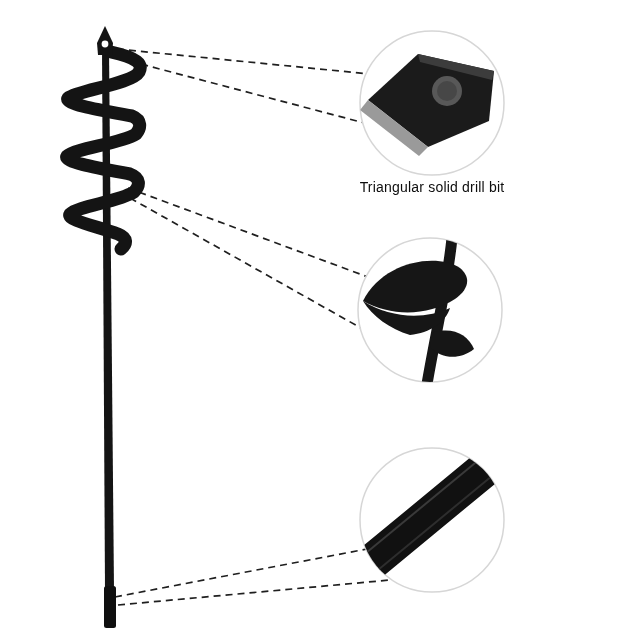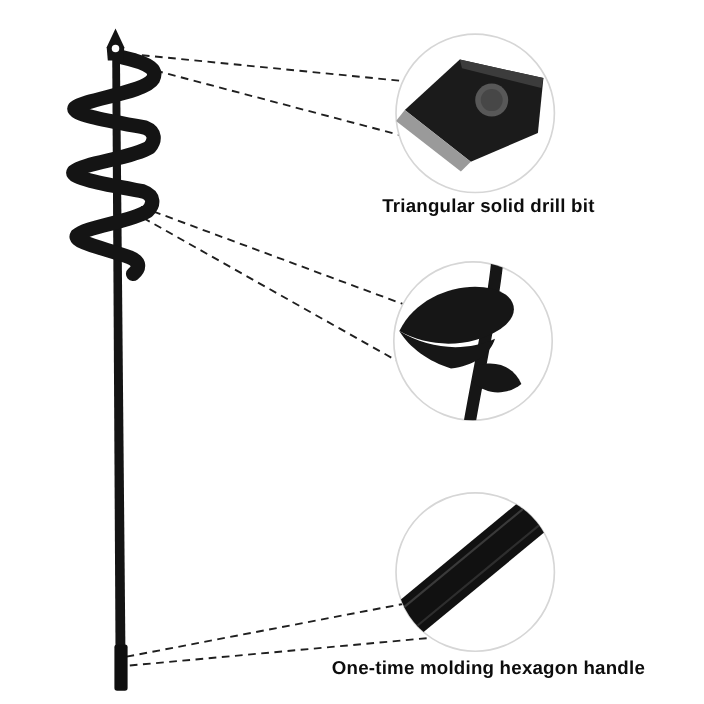--- a/index.html
+++ b/index.html
@@ -7,28 +7,27 @@
     position: relative;
     width: 640px;
     height: 640px;
     background: #ffffff;
     overflow: hidden;
     font-family: "Liberation Sans", sans-serif;
   }
   .diagram-svg { position: absolute; left: 0; top: 0; }
   .callout-label {
     position: absolute;
-    font-weight: bold;
-    font-size: 17px;
+    font-weight: normal;
+    font-size: 14px;
     line-height: 21px;
     color: #0d0d0d;
     text-align: center;
     letter-spacing: 0.2px;
     white-space: nowrap;
-    margin-left: 12px;
   }
   .label-drill-bit { top: 177px; left: 290px; width: 284px; }
   .label-spiral    { top: 387px; left: 290px; width: 284px; }
   .label-handle    { top: 597px; left: 250px; width: 364px; }
 </style>
 </head>
 <body>
 
 <div class="stage">
 
@@ -99,15 +98,14 @@
         <line x1="372" y1="562" x2="492" y2="463" stroke="#111111" stroke-width="36" stroke-linecap="round"></line>
         <line x1="366" y1="553" x2="486" y2="454" stroke="#3a3a3a" stroke-width="2"></line>
         <line x1="378" y1="570" x2="498" y2="471" stroke="#2e2e2e" stroke-width="2"></line>
       </g>
     </g>
   </svg>
 
   <div class="callout-label label-drill-bit">Triangular solid drill bit</div>
 
 
-  <div class="callout-label label-handle">One-time molding hexagon handle</div>
 
 </div>
 
 </body></html>

